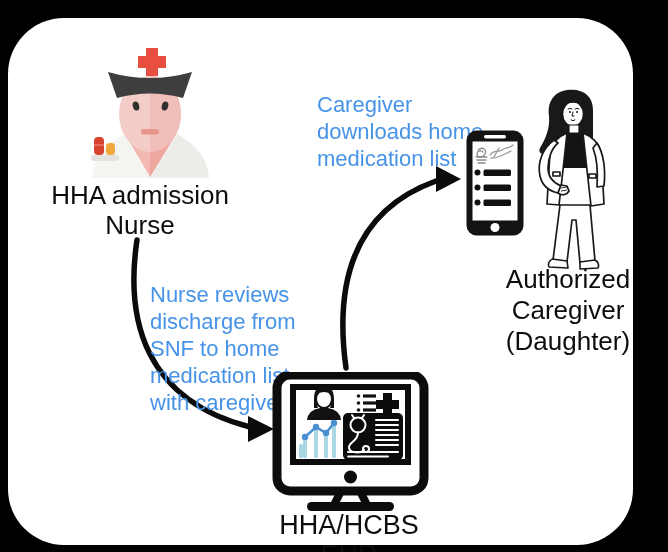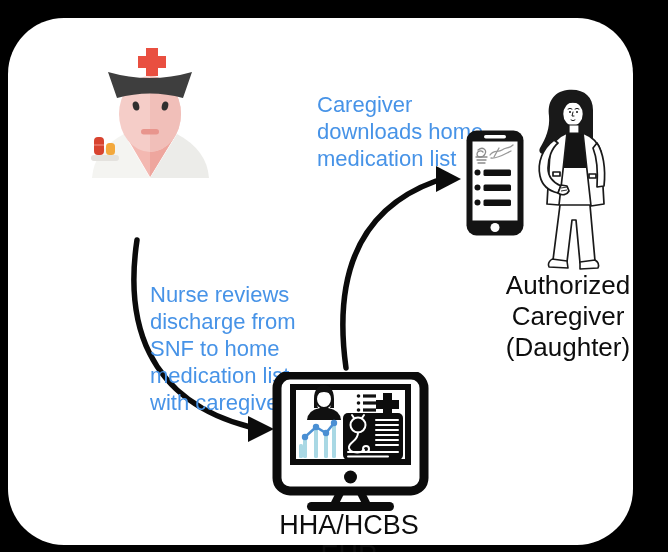--- a/index.html
+++ b/index.html
@@ -14,21 +14,21 @@
   .abs{position:absolute;}
   .node-label{
     font-size:26px;line-height:30px;color:#0d0d0d;text-align:center;
     white-space:pre-line;letter-spacing:0;
   }
   .annotation{
     font-size:22px;line-height:27px;color:#4793E7;text-align:left;
     white-space:pre-line;
   }
   #nurse-label{left:32px;top:180px;width:216px;}
-  #caregiver-label{left:488px;top:270px;width:160px;line-height:31px;}
+  #caregiver-label{left:488px;top:264px;width:160px;line-height:31px;}
   #ehr-label{left:249px;top:510px;width:200px;font-size:27px;}
   #annotation-1{left:150px;top:241px;width:190px;margin-top:40px;}
   #annotation-2{left:317px;top:91px;width:200px;}
   svg{display:block;}
 </style>
 </head>
 <body>
 
 <div id="canvas">
   <div id="card"></div>
@@ -62,20 +62,22 @@
     <path d="M58,6 h12 v8 h8 v12 h-8 v8 h-12 v-8 h-8 v-12 h8 Z" fill="#E94F40"></path>
 
     <g>
       <rect x="3" y="113" width="28" height="6" rx="3" fill="#E4E2DE"></rect>
       <rect x="6" y="95" width="10" height="18" rx="4" fill="#D8432F"></rect>
       <rect x="6" y="102" width="10" height="2" fill="#E8786A" opacity="0.8"></rect>
       <rect x="18" y="101" width="9" height="12" rx="3.5" fill="#F3A83C"></rect>
     </g>
   </svg>
 
+  <div class="abs node-label" id="nurse-label">HHA admission
+Nurse</div>
 
   <div class="abs annotation" id="annotation-1">Nurse reviews
 discharge from
 SNF to home
 medication list
 with caregivers</div>
 
   <div class="abs annotation" id="annotation-2">Caregiver
 downloads home
 medication list</div>

